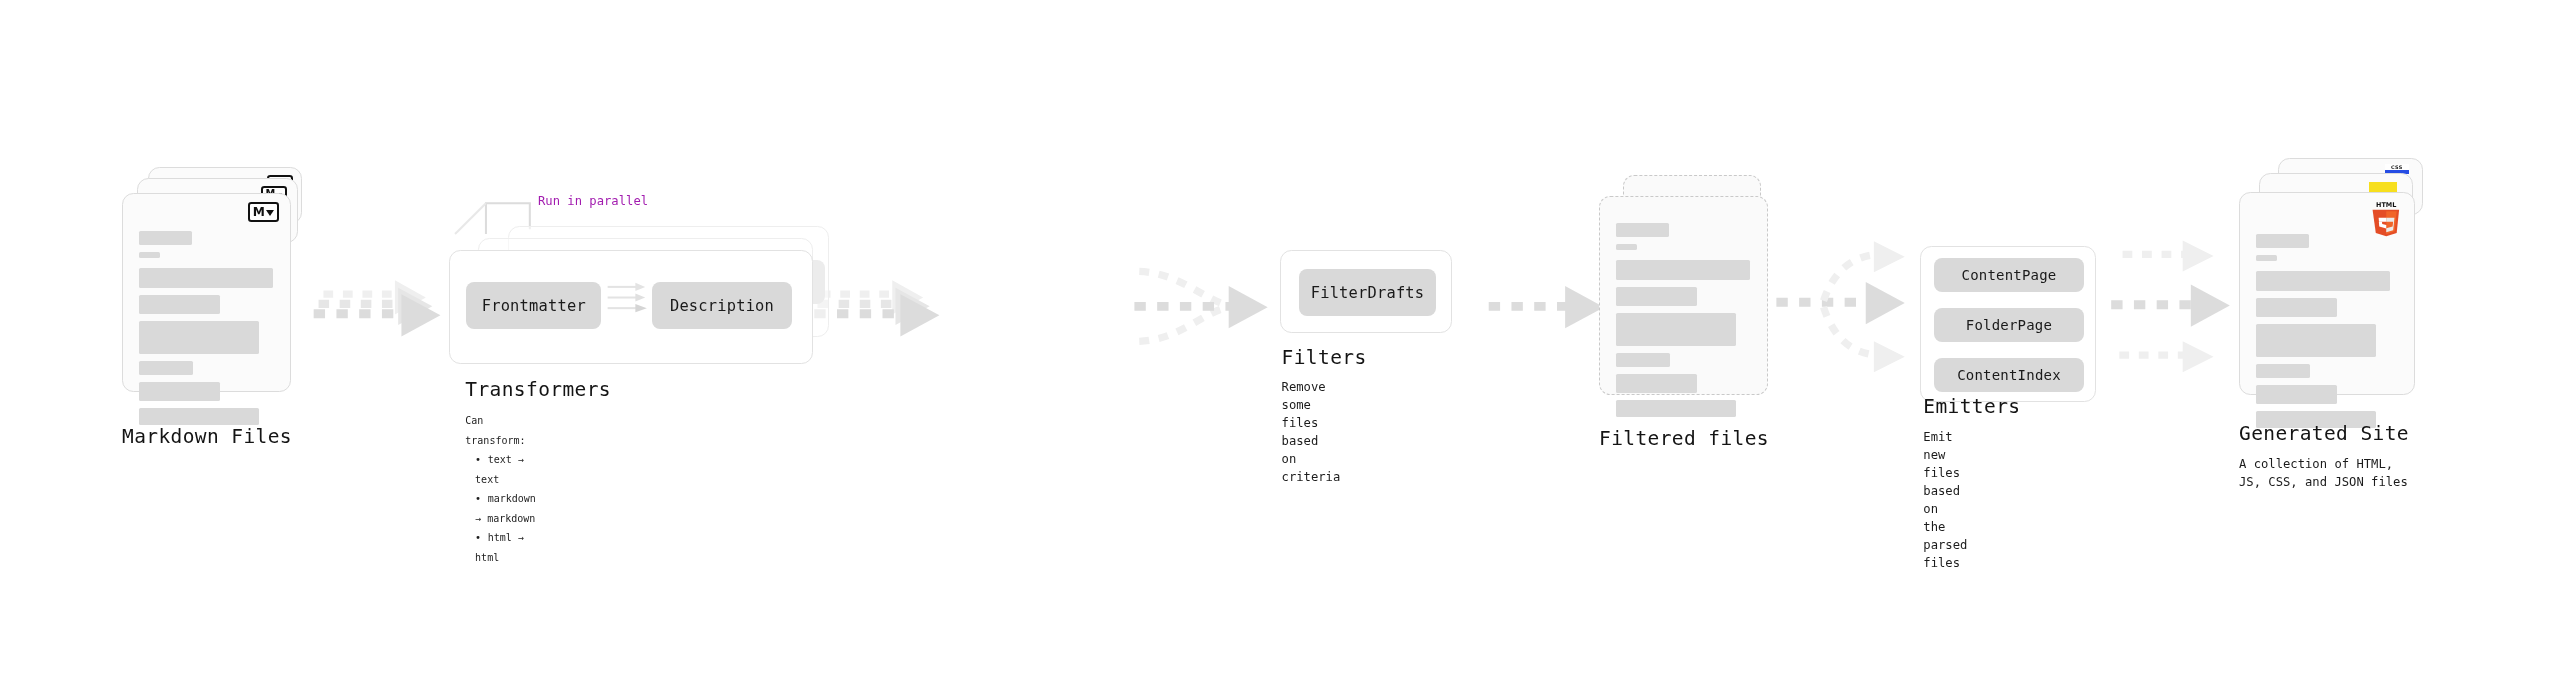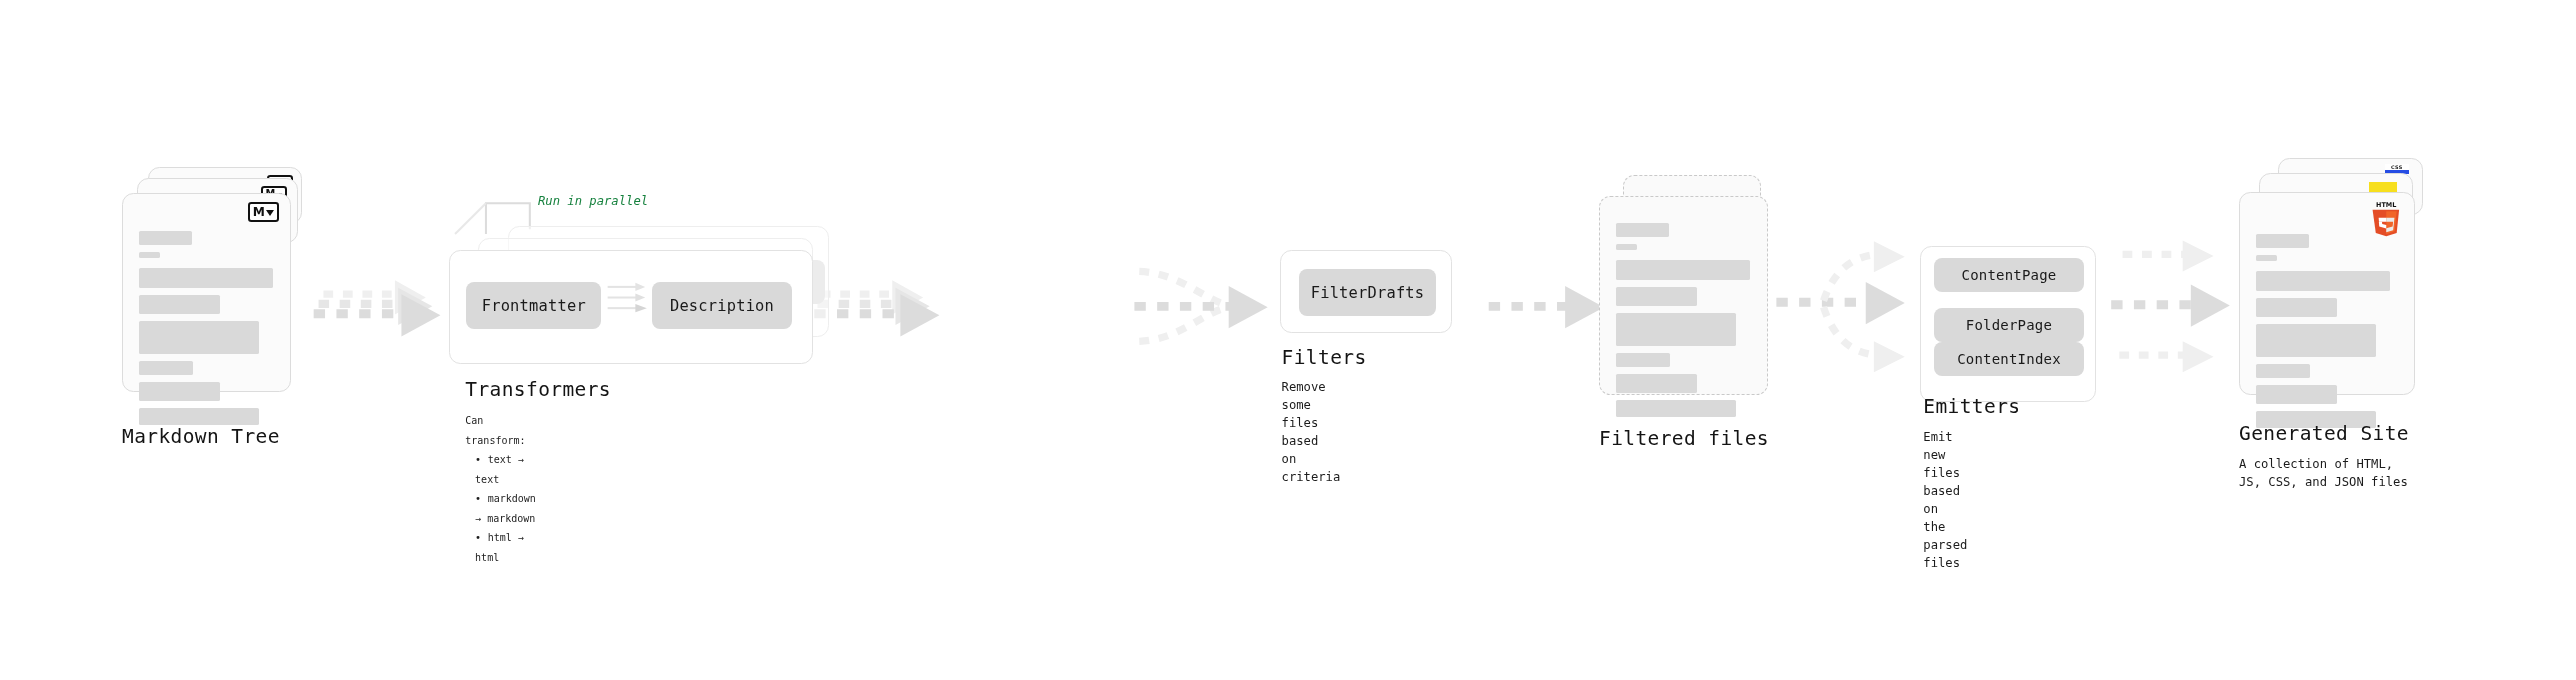--- a/index.html
+++ b/index.html
@@ -153,23 +153,22 @@
     padding: 0;
     list-style: none;
   }
   .bullets li.head { margin-left: 0; }
   .bullets li.item { margin-left: 9.8px; }
   .bullets li.item::before { content: "\2022"; margin-right: 6.5px; }
 
   .parallel-label {
     position: absolute;
     font-size: 12.2px;
-    color: #15803d;
+    color: #a21caf;
     white-space: nowrap;
-    font-style: italic;
   }
 
   svg.overlay {
     position: absolute;
     left: 0; top: 0;
     width: 2576px; height: 681px;
     pointer-events: none;
   }
 </style>
 </head>
@@ -269,21 +268,21 @@
           <div class="bar" style="width:20.3px;  height:5.7px; margin-bottom:9.8px;"></div>
           <div class="bar" style="width:134px; height:20.3px;"></div>
           <div class="bar" style="width:81px; height:18.7px;"></div>
           <div class="bar" style="width:120px; height:32.5px;"></div>
           <div class="bar" style="width:54px;  height:14px;"></div>
           <div class="bar" style="width:81px; height:18.7px;"></div>
           <div class="bar" style="width:120px; height:16.3px;"></div>
         </div>
       </div>
     </div>
-    <div class="title" style="left:0px; top:258px;">Markdown Tree</div>
+    <div class="title" style="left:0px; top:258px;">Markdown Files</div>
   </div>
 
   <div class="node" style="left:449px; top:183px;">
     <div class="parallel-label" style="left:89px; top:10.6px;">Run in parallel</div>
 
     <div class="pbox ghost" style="left:59px; top:43px; width:321px; height:111px;">
       <div class="chip ghost" style="left:34px; top:32.5px; width:127px; height:44px;">&nbsp;</div>
       <div class="chip ghost" style="left:192px; top:32.5px; width:124px; height:44px;">&nbsp;</div>
     </div>
     <div class="pbox ghost" style="left:29px; top:55px; width:335px; height:111px;">
@@ -342,21 +341,21 @@
         </div>
       </div>
     </div>
     <div class="title" style="left:0px; top:252px;">Filtered files</div>
   </div>
 
   <div class="node" style="left:1920px; top:226px;">
     <div class="pbox" style="left:0px; top:0px; width:176px; height:156px;margin-top:20px;">
       <div class="chip" style="left:13px; top:11.4px; width:150px; height:34px; font-size:14px;">ContentPage</div>
       <div class="chip" style="left:13px; top:61px; width:150px; height:34px; font-size:14px;">FolderPage</div>
-      <div class="chip" style="left:13px; top:95px; width:150px; height:34px; font-size:14px;">ContentIndex</div>
+      <div class="chip" style="left:13px; top:111px; width:150px; height:34px; font-size:14px;">ContentIndex</div>
     </div>
     <div class="title" style="left:3.3px; top:169px;">Emitters</div>
     <div class="subtitle" style="left:3.3px; top:202px;">Emit new files based on
 the parsed files</div>
   </div>
 
   <div class="node" style="left:2239px; top:158px;">
     <div class="doc-stack" style="width:203px; height:260px;">
       <div class="doc back2" style="left:39px; top:0px; width:145px; height:57px;">
         <div class="css-badge" style="right:13px; top:4.9px;">

